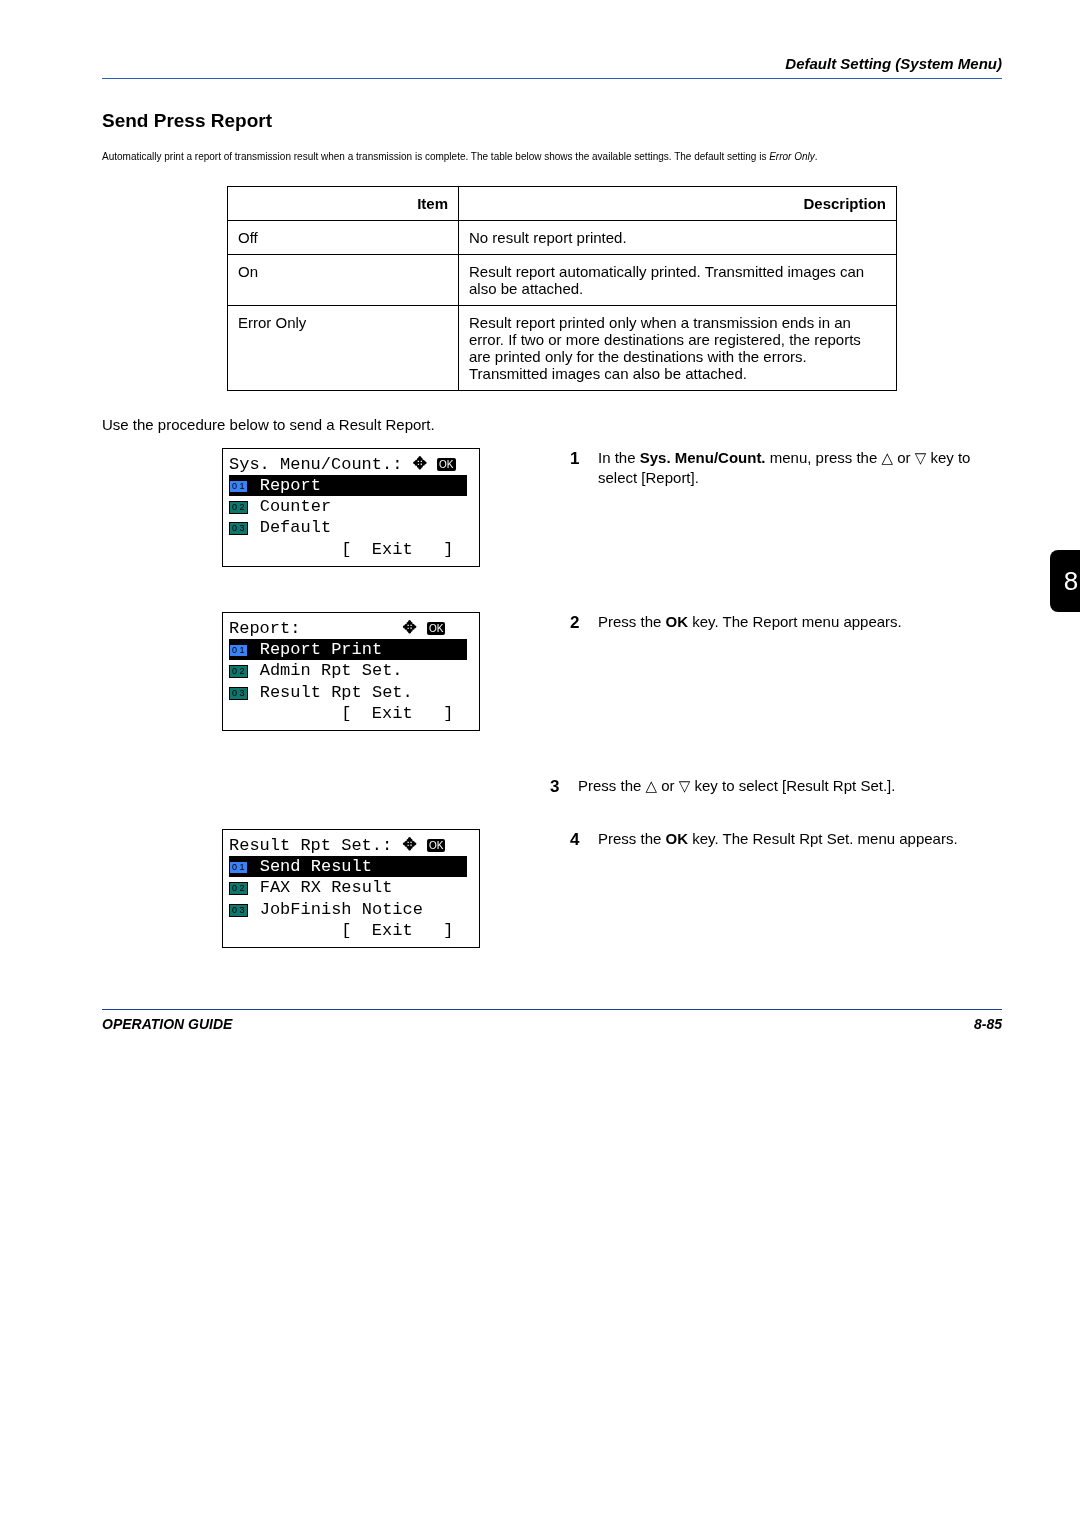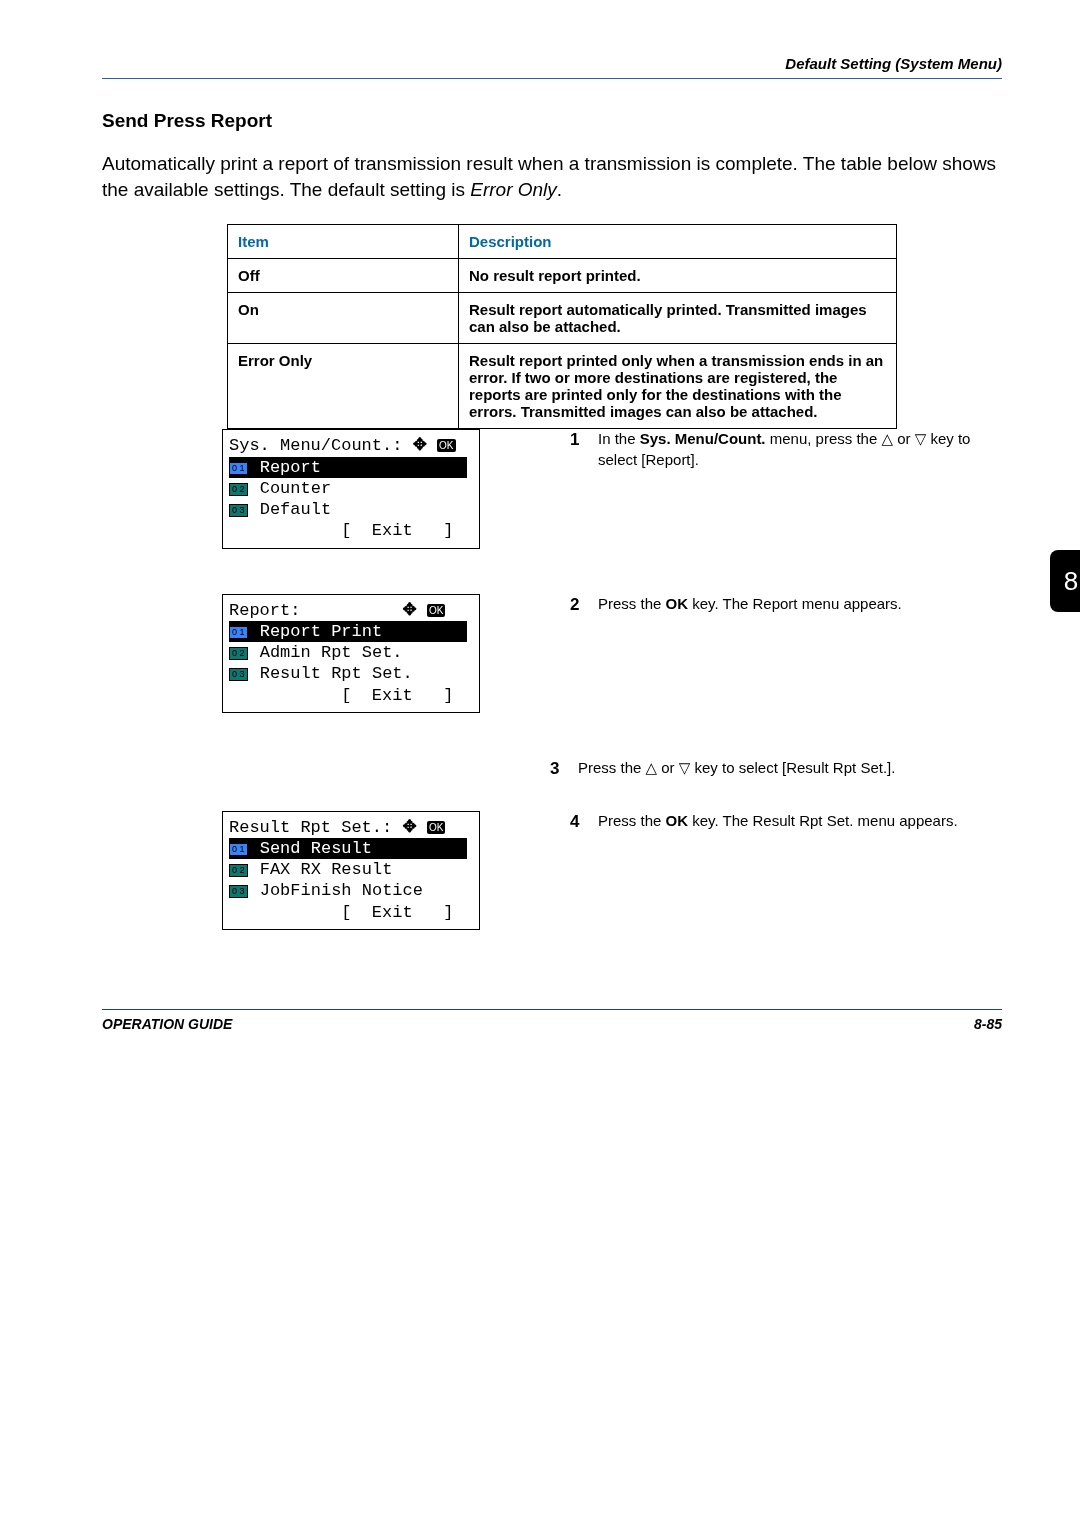--- a/index.html
+++ b/index.html
@@ -33,42 +33,41 @@
     font-weight: bold;
     font-size: 15px;
   }
   .section-title {
     font-weight: bold;
     font-size: 19px;
     margin-top: 55px;
     margin-bottom: 18px;
   }
   .intro-text {
-    font-size: 19px;
+    font-size: 10px;
     line-height: 1.35;
     margin-bottom: 22px;
   }
   .intro-text em { font-style: italic; }
   .settings-table {
     margin-left: 125px;
     border-collapse: collapse;
     width: 670px;
   }
   .settings-table th, .settings-table td {
     border: 1px solid #000;
     padding: 8px 10px;
     text-align: left;
     vertical-align: top;
     font-size: 15px;
-    font-weight: bold;
   }
   .settings-table th {
-    color: #0369a1;
-    font-weight: bold;
-    text-align: left;
+    color: #000000;
+    font-weight: bold;
+    text-align: right;
   }
   .procedure-intro {
     margin: 25px 0 15px 0;
     font-size: 15px;
   }
   .step-row {
     display: flex;
     align-items: flex-start;
     margin-bottom: 45px;
   }
@@ -208,20 +207,21 @@
         <td>On</td>
         <td>Result report automatically printed. Transmitted images can also be attached.</td>
       </tr>
       <tr>
         <td>Error Only</td>
         <td>Result report printed only when a transmission ends in an error. If two or more destinations are registered, the reports are printed only for the destinations with the errors. Transmitted images can also be attached.</td>
       </tr>
     </tbody>
   </table>
 
+  <p class="procedure-intro">Use the procedure below to send a Result Report.</p>
 
   <div class="step-row">
     <div class="lcd">
       <div class="title-line"><span>Sys. Menu/Count.:</span> <span class="arrows">✥</span> <span class="ok-badge">OK</span></div>
       <div class="lcd-item selected"><span class="numbox">0 1</span> <span>Report</span></div>
       <div class="lcd-item"><span class="numbox">0 2</span> <span>Counter</span></div>
       <div class="lcd-item"><span class="numbox">0 3</span> <span>Default</span></div>
       <div class="lcd-exit">           <span>[  Exit   ]</span></div>
     </div>
     <div class="step-text-col">

